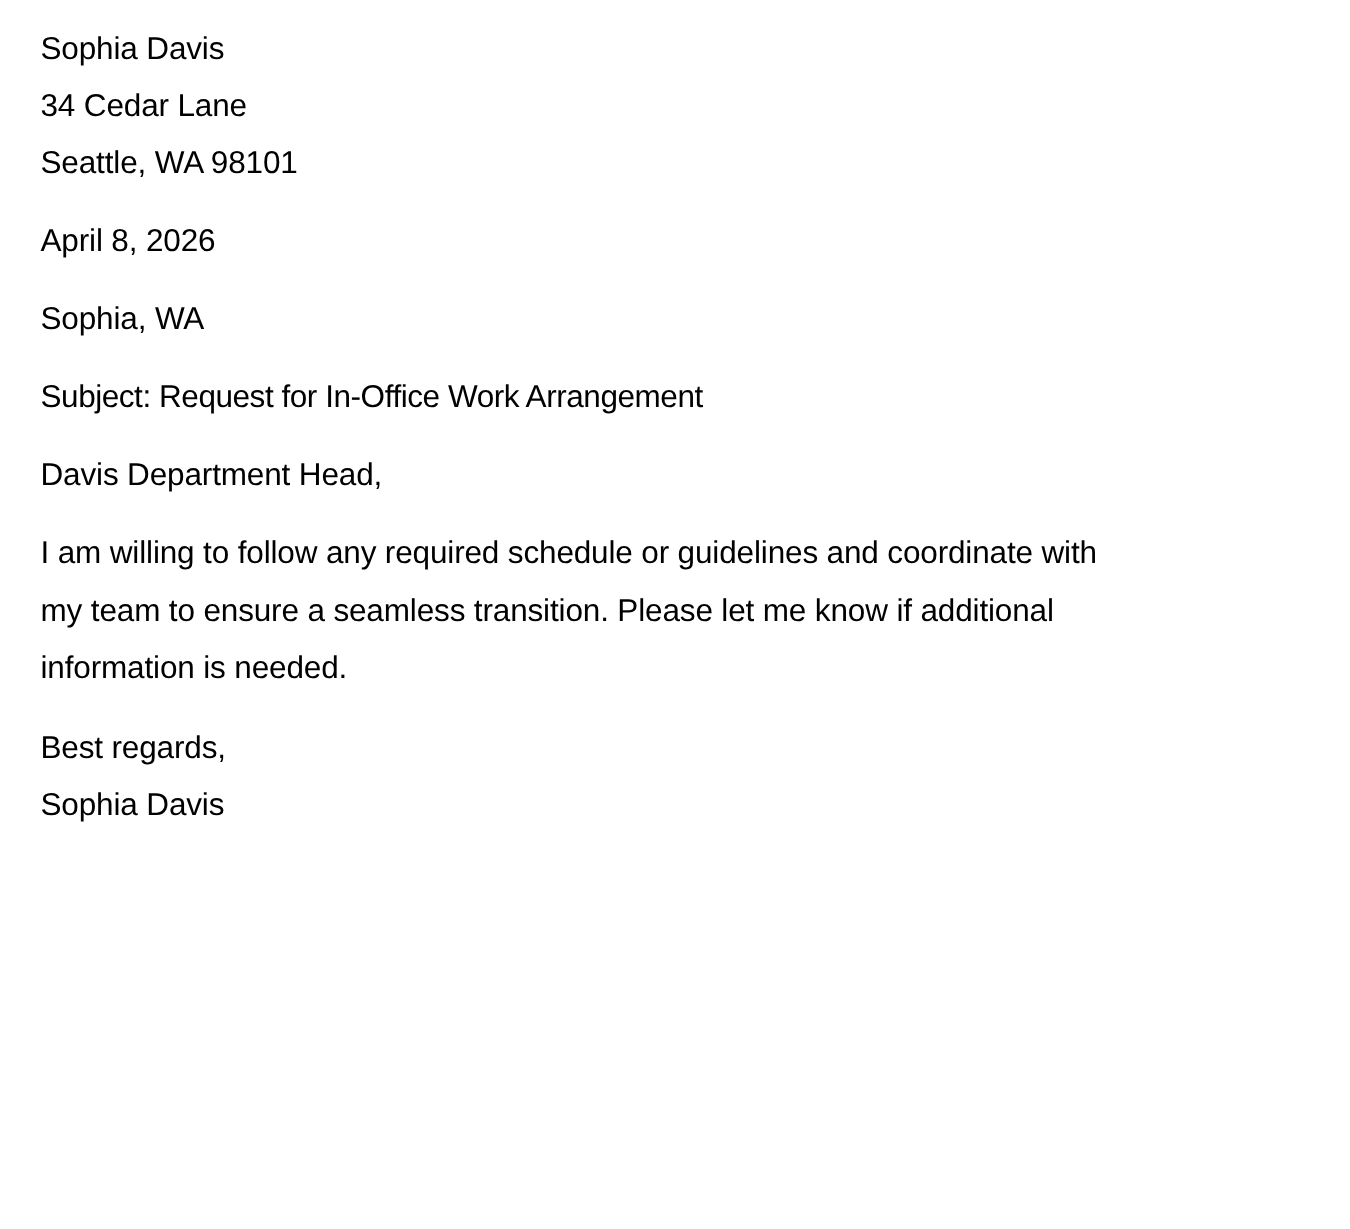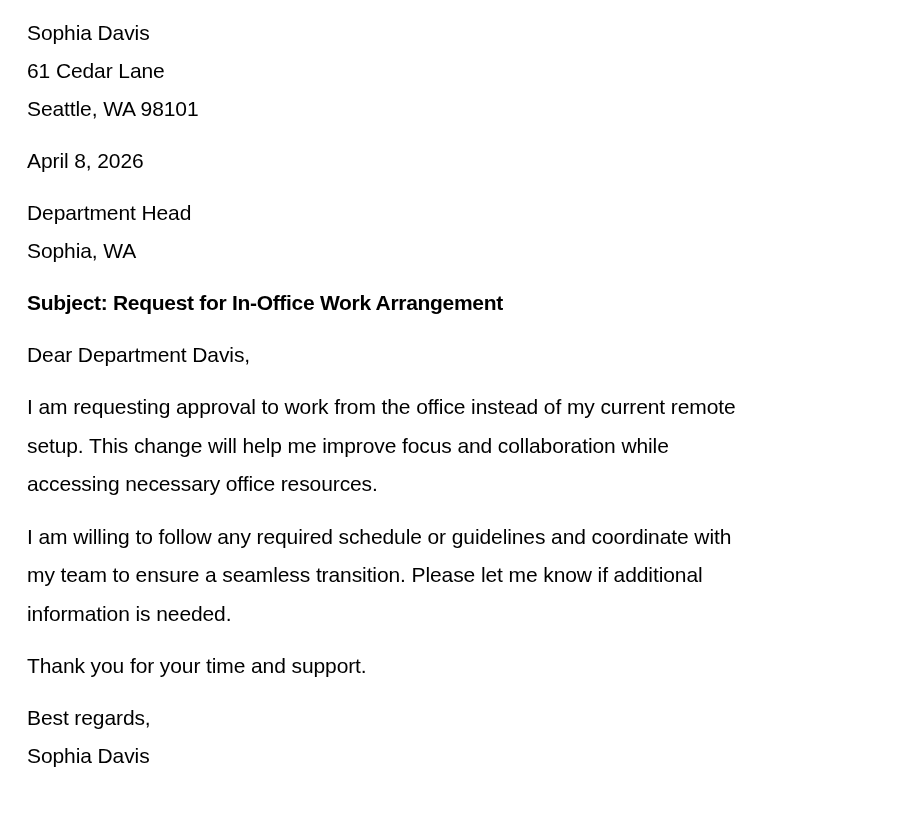--- a/index.html
+++ b/index.html
@@ -30,69 +30,60 @@
       line-height: 38px;
       height: 38px;
       white-space: nowrap;
       letter-spacing: -0.1px;
     }
     .para .line {
       line-height: 38.5px;
       height: 38.5px;
     }
     .bold {
-      font-weight: bold;
+      font-weight: normal;
       letter-spacing: -0.3px;
     }
     .narrow {
       letter-spacing: -0.35px;
     }
   </style>
 </head>
 <body>
 
 <div class="page">
 
   <div class="block">
     <span class="line">Sophia Davis</span>
-    <span class="line">61 Cedar Lane</span>
+    <span class="line">34 Cedar Lane</span>
     <span class="line">Seattle, WA 98101</span>
   </div>
 
   <div class="block">
     <span class="line">April 8, 2026</span>
   </div>
 
   <div class="block">
-    <span class="line">Department Head</span>
     <span class="line">Sophia, WA</span>
   </div>
 
   <div class="block">
     <span class="line bold">Subject: Request for In-Office Work Arrangement</span>
   </div>
 
   <div class="block">
-    <span class="line">Dear Department Davis,</span>
+    <span class="line">Davis Department Head,</span>
   </div>
 
-  <div class="block para narrow">
-    <span class="line">I am requesting approval to work from the office instead of my current remote</span>
-    <span class="line">setup. This change will help me improve focus and collaboration while</span>
-    <span class="line">accessing necessary office resources.</span>
-  </div>
 
   <div class="block para narrow">
     <span class="line">I am willing to follow any required schedule or guidelines and coordinate with</span>
     <span class="line">my team to ensure a seamless transition. Please let me know if additional</span>
     <span class="line">information is needed.</span>
   </div>
 
-  <div class="block">
-    <span class="line">Thank you for your time and support.</span>
-  </div>
 
   <div class="block">
     <span class="line">Best regards,</span>
     <span class="line">Sophia Davis</span>
   </div>
 
 </div>
 
 </body></html>

